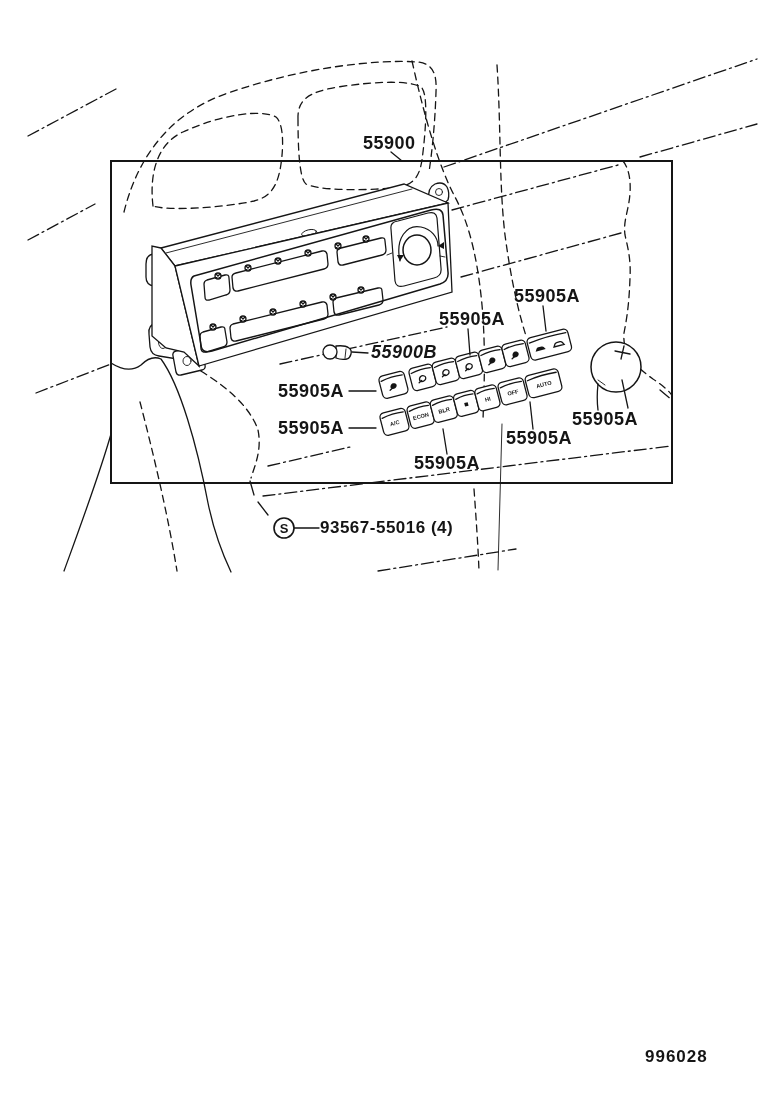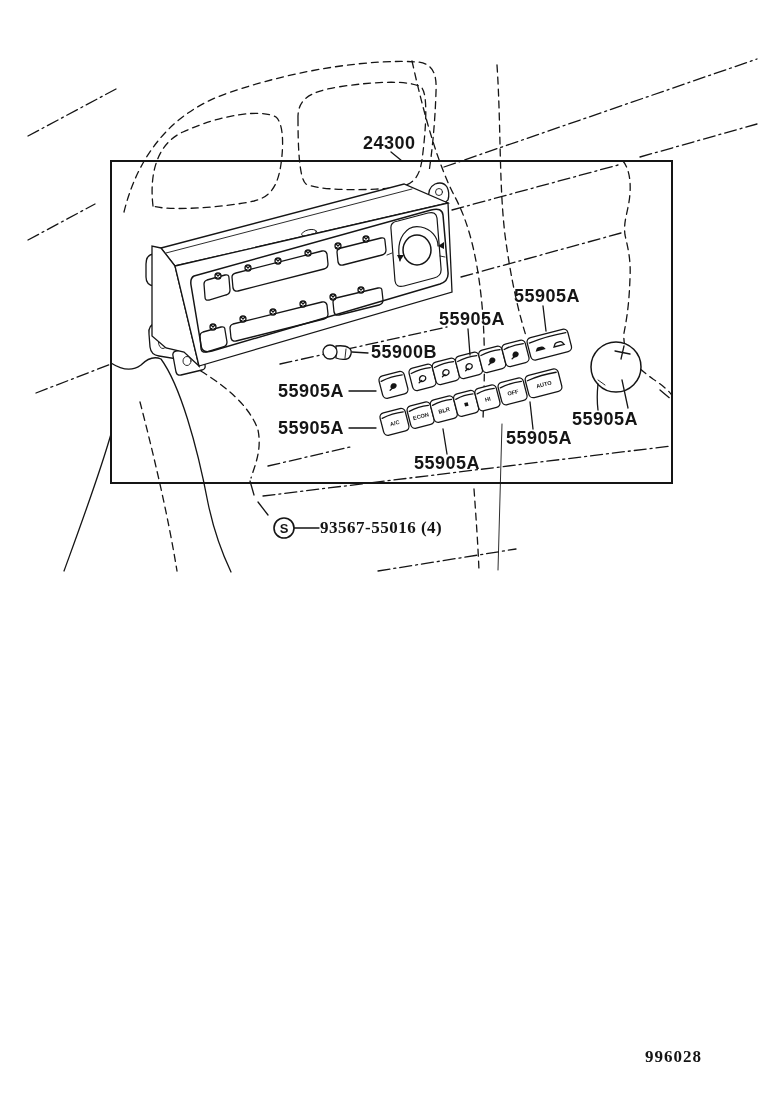--- a/index.html
+++ b/index.html
@@ -13,21 +13,21 @@
   .ln { fill:none; stroke:var(--ink); stroke-width:1.3; stroke-linecap:round; }
   .fw { fill:var(--paper); stroke:var(--ink); stroke-width:1.3; }
   .fd { fill:var(--ink); stroke:none; }
   .dd { stroke-dasharray:12 4 2 4; }   
   .ds { stroke-dasharray:7 5; }        
   .thin { stroke-width:0.9; }
   .callout {
     position:absolute; color:var(--ink); font-weight:bold;
     font-size:18px; line-height:18px; letter-spacing:0.5px; white-space:nowrap;
   }
-  .small { font-size:17px; line-height:17px;font-family:Liberation Serif, serif; }
+  .small { font-size:17px; line-height:17px; }
   .btn-label { font-weight:bold; }
 </style>
 </head>
 <body>
 
 <div id="stage">
 
   <svg width="760" height="1112" viewBox="0 0 760 1112">
 
     <g>
@@ -235,28 +235,28 @@
       <path class="ln" d="M294,528 L319,528"></path>
       <path class="ln" d="M250,481 L254,495 M258,502 L268,515"></path>
     </g>
 
     <g>
       <circle class="fw" cx="284" cy="528" r="10" style="stroke-width:1.6"></circle>
       <text x="284" y="533" text-anchor="middle" style="font-family:'Liberation Sans',sans-serif;font-size:13px;font-weight:bold;fill:var(--ink)">S</text>
     </g>
   </svg>
 
-  <div class="callout" style="left:363px; top:134px;">24300</div>
+  <div class="callout" style="left:363px; top:134px;">55900</div>
 
   <div class="callout" style="left:514px; top:287px;">55905A</div>
   <div class="callout" style="left:439px; top:310px;">55905A</div>
   <div class="callout" style="left:278px; top:382px;">55905A</div>
   <div class="callout" style="left:278px; top:419px;">55905A</div>
   <div class="callout" style="left:414px; top:454px;">55905A</div>
   <div class="callout" style="left:506px; top:429px;">55905A</div>
   <div class="callout" style="left:572px; top:410px;">55905A</div>
 
-  <div class="callout" style="left:371px; top:343px;">55900B</div>
+  <div class="callout" style="left:371px; top:343px;font-style:italic;">55900B</div>
 
   <div class="callout small" style="left:320px; top:519px;">93567-55016 (4)</div>
 
   <div class="callout small" style="left:645px; top:1048px; letter-spacing:1px;">996028</div>
 </div>
 
 </body></html>

